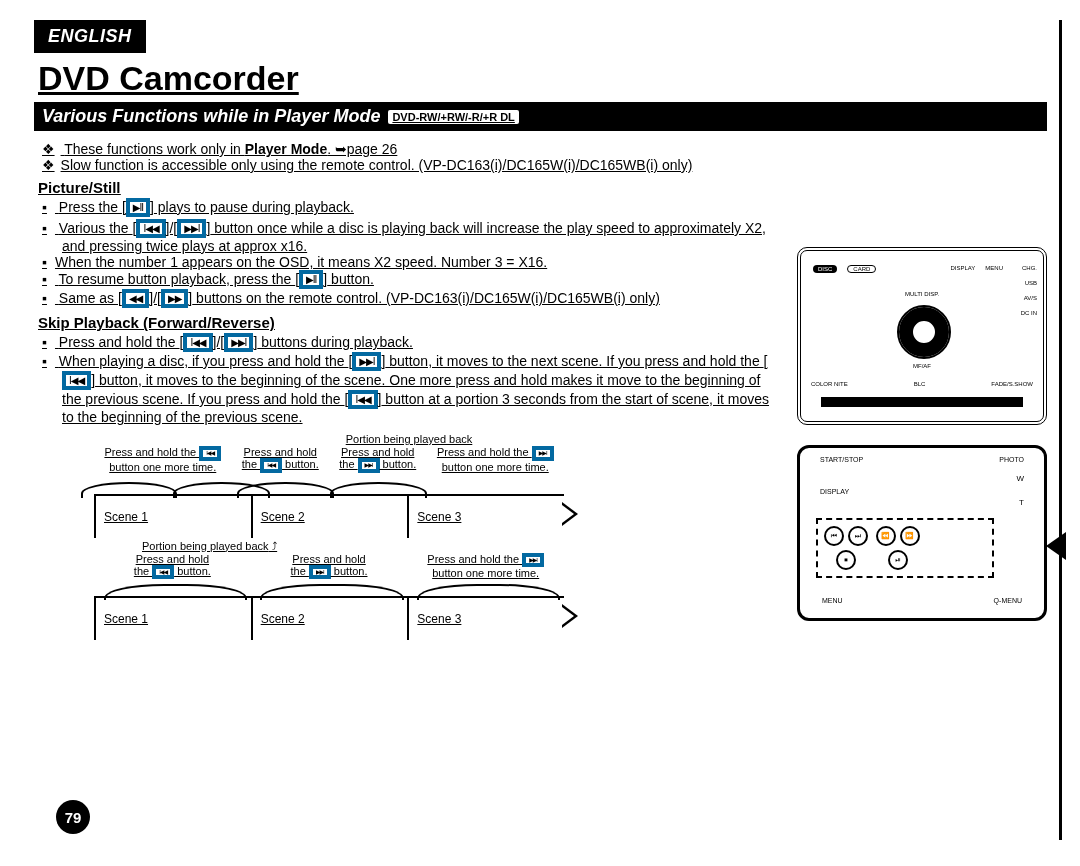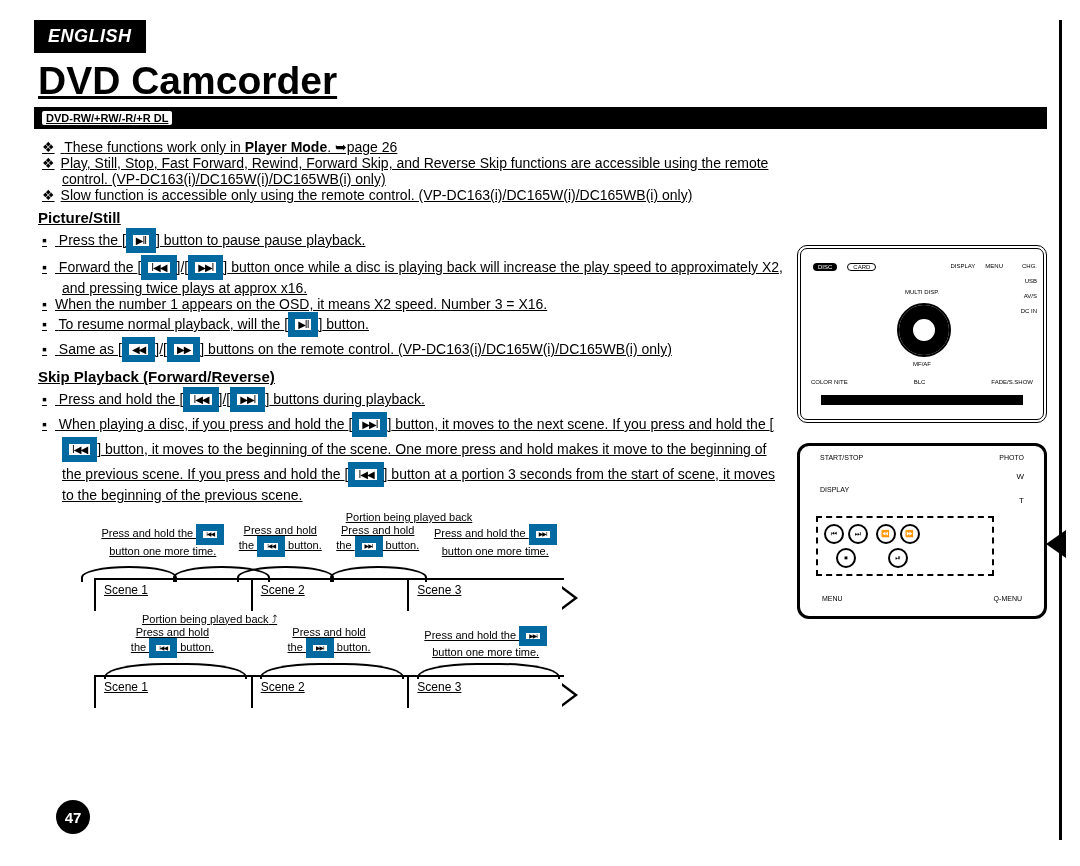--- a/index.html
+++ b/index.html
@@ -26,21 +26,21 @@
     background: #000;
     color: #fff;
     font-weight: bold;
     font-style: italic;
     padding: 6px 14px;
     display: inline-block;
     font-size: 18px;
     letter-spacing: 0.5px;
   }
   .title {
-    font-size: 39px;
+    font-size: 34px;
     font-weight: bold;
     margin: 6px 0 4px 4px;
   }
   .section-bar {
     background: #000;
     color: #fff;
     font-size: 18px;
     font-style: italic;
     font-weight: bold;
     padding: 4px 8px;
@@ -90,21 +90,21 @@
     margin-right: 8px;
   }
   .subhead {
     font-weight: bold;
     text-decoration: underline;
     margin: 6px 0 0 4px;
     font-size: 15px;
   }
   .btn-icon {
     display: inline-block;
-    border: 7px solid #0369a1;
+    border: 4px solid #0369a1;
     font-size: 10px;
     padding: 0 3px;
     vertical-align: 1px;
     font-family: Arial;
     letter-spacing: -1px;
   }
   
   .fig-box {
     border: 4px double #000;
     border-radius: 10px;
@@ -148,21 +148,21 @@
   .scene-bar {
     display: flex;
     border-top: 2px solid #000;
     margin-top: 2px;
     position: relative;
   }
   .scene-seg {
     flex: 1;
     border-left: 2px solid #000;
     text-align: left;
-    padding: 3px 4px 14px 8px;
+    padding: 14px 4px 14px 8px;
     font-size: 12px;
     position: relative;
   }
   .scene-seg:last-child { border-right: none; }
   .scene-bar .scene-seg:first-child { border-left: 2px solid #000; }
   .arc {
     position:absolute;
     top:-14px; left:0; right:0;
     height:14px;
     border: 2px solid #000;
@@ -245,48 +245,48 @@
 </head>
 <body>
 
 <div class="page">
 
   <div class="lang-tab">ENGLISH</div>
 
   <div class="title">DVD Camcorder</div>
 
   <div class="section-bar">
+    <span>Various Functions while in Player Mode</span>
     <span class="disc-label">DVD-RW/+RW/-R/+R DL</span>
   </div>
 
   <div class="body">
     <div class="text-col">
 
       <ul class="diamond">
         <li>
           <span>These functions work only in </span><b>Player Mode</b><span>. ➥page 26</span>
         </li>
-        <li>Play, Still, Stop, Fast Forward, Rewind, Forward Skip, and Reverse Skip functions are accessible using the remote control. (VP-DC163(i)/DC165W(i)/DC165WB(i) only)</li>
         <li>Slow function is accessible only using the remote control. (VP-DC163(i)/DC165W(i)/DC165WB(i) only)</li>
       </ul>
 
       <div class="subhead">Picture/Still</div>
       <ul class="square">
         <li>
-          <span>Press the </span>[<span class="btn-icon">▶II</span>]<span> button to pause pause playback.</span>
+          <span>Press the </span>[<span class="btn-icon">▶II</span>]<span> plays to pause during playback.</span>
         </li>
       </ul>
 
       <ul class="square">
         <li>
-          <span>Forward the </span>[<span class="btn-icon">I◀◀</span>]/[<span class="btn-icon">▶▶I</span>]<span> button once while a disc is playing back will increase the play speed to approximately X2, and pressing twice plays at approx x16.</span>
+          <span>Various the </span>[<span class="btn-icon">I◀◀</span>]/[<span class="btn-icon">▶▶I</span>]<span> button once while a disc is playing back will increase the play speed to approximately X2, and pressing twice plays at approx x16.</span>
         </li>
         <li>When the number 1 appears on the OSD, it means X2 speed. Number 3  = X16.</li>
         <li>
-          <span>To resume normal playback, will the </span>[<span class="btn-icon">▶II</span>]<span> button.</span>
+          <span>To resume button playback, press the </span>[<span class="btn-icon">▶II</span>]<span> button.</span>
         </li>
         <li>
           <span>Same as </span>[<span class="btn-icon">◀◀</span>]/[<span class="btn-icon">▶▶</span>]<span> buttons on the remote control. (VP-DC163(i)/DC165W(i)/DC165WB(i) only)</span>
         </li>
       </ul>
 
       <div class="subhead">Skip Playback (Forward/Reverse)</div>
       <ul class="square">
         <li>
           <span>Press and hold the </span>[<span class="btn-icon">I◀◀</span>]/[<span class="btn-icon">▶▶I</span>]<span> buttons during playback.</span>
@@ -393,14 +393,14 @@
         <div class="small-btn" style="left:76px;top:78px">⏪</div>
         <div class="small-btn" style="left:100px;top:78px">⏩</div>
         <div class="small-btn" style="left:36px;top:102px">⏹</div>
         <div class="small-btn" style="left:88px;top:102px">⏯</div>
         <div style="position:absolute;bottom:14px;left:22px;font-size:7px">MENU</div>
         <div style="position:absolute;bottom:14px;right:22px;font-size:7px">Q-MENU</div>
       </div>
     </div>
   </div>
 
-  <div class="page-num">47</div>
+  <div class="page-num">79</div>
 </div>
 
 </body></html>

